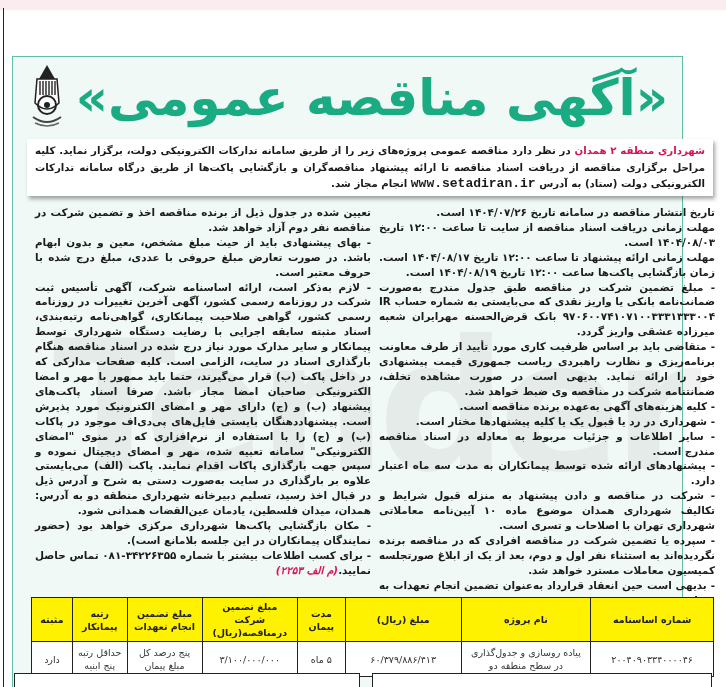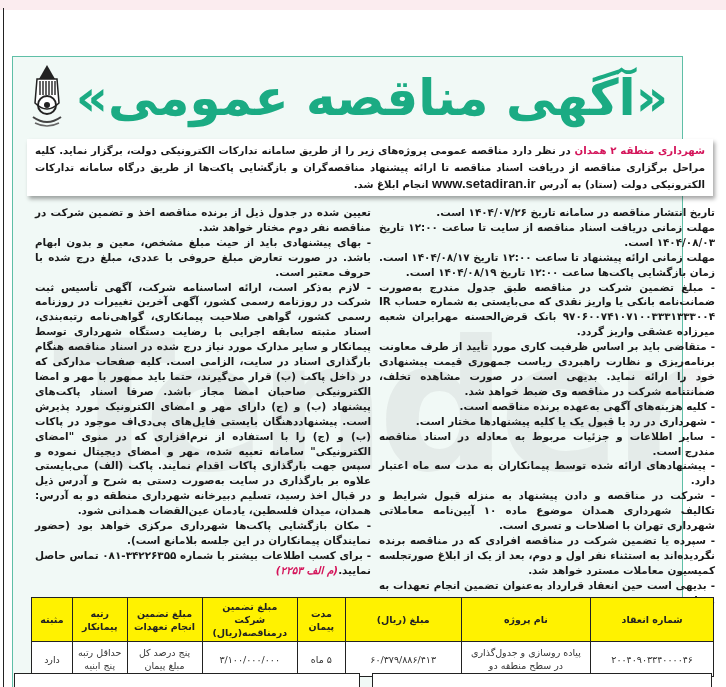--- a/index.html
+++ b/index.html
@@ -22,21 +22,21 @@
     color: #1bab83; direction: rtl; white-space: nowrap; letter-spacing: -1px;
   }
 
   .intro-box {
     position: absolute; left: 14px; top: 82px; width: 686px; height: 57px;
     background: #ffffff; box-shadow: 2px 3px 4px rgba(0,0,0,0.35);
     padding: 4px 8px; direction: rtl; text-align: justify;
     font-size: 10.2px; line-height: 16.5px; font-weight: bold; color: #1a1a1a;
   }
   .intro-box .hl { color: #d4145a; }
-  .intro-box .url { font-family: Liberation Sans, sans-serif; font-size: 13px; font-weight: bold; }
+  .intro-box .url { font-family: Liberation Mono, monospace; font-size: 13px; font-weight: bold; }
 
   .cols { position: absolute; top: 148px; left: 22px; width: 680px; height: 390px; direction: rtl; }
   .col { position: absolute; top: 0; width: 336px; direction: rtl; text-align: justify;
          font-size: 10.4px; line-height: 14.9px; font-weight: bold; color: #1b1b1b; }
   .col.right { right: 0; }
   .col.left { left: 0; }
   .col p { margin: 0; }
   .col .red { color: #d4145a; font-style: italic; }
 
   .watermark { position: absolute; left: 40px; top: 240px; width: 640px; height: 220px;
@@ -83,21 +83,21 @@
       </g>
       <circle cx="20" cy="42" r="9" fill="none" stroke="#222" stroke-width="2"></circle>
       <circle cx="20" cy="42" r="3" fill="#222"></circle>
       <path d="M6 54 Q20 64 34 54" fill="none" stroke="#444" stroke-width="2"></path>
       <path d="M8 60 Q20 66 32 60" fill="none" stroke="#666" stroke-width="1.5"></path>
     </svg>
     <div class="title">«آگهی مناقصه عمومی»</div>
   </div>
 
   <div class="intro-box">
-    <span class="hl">شهرداری منطقه ۲ همدان</span><span> در نظر دارد مناقصه عمومی پروژه‌های زیر را از طریق سامانه تدارکات الکترونیکی دولت، برگزار نماید. کلیه مراحل برگزاری مناقصه از دریافت اسناد مناقصه تا ارائه پیشنهاد مناقصه‌گران و بازگشایی پاکت‌ها از طریق درگاه سامانه تدارکات الکترونیکی دولت (ستاد) به آدرس </span><span class="url">www.setadiran.ir</span><span> انجام ابلاغ شد.</span>
+    <span class="hl">شهرداری منطقه ۲ همدان</span><span> در نظر دارد مناقصه عمومی پروژه‌های زیر را از طریق سامانه تدارکات الکترونیکی دولت، برگزار نماید. کلیه مراحل برگزاری مناقصه از دریافت اسناد مناقصه تا ارائه پیشنهاد مناقصه‌گران و بازگشایی پاکت‌ها از طریق درگاه سامانه تدارکات الکترونیکی دولت (ستاد) به آدرس </span><span class="url">www.setadiran.ir</span><span> انجام مجاز شد.</span>
   </div>
 
   <div class="watermark">Tender</div>
 
   <div class="cols">
     <div class="col right">
       <p>تاریخ انتشار مناقصه در سامانه تاریخ ۱۴۰۴/۰۷/۲۶ است.</p>
       <p>مهلت زمانی دریافت اسناد مناقصه از سایت تا ساعت ۱۲:۰۰ تاریخ ۱۴۰۴/۰۸/۰۳ است.</p>
       <p>مهلت زمانی ارائه پیشنهاد تا ساعت ۱۲:۰۰ تاریخ ۱۴۰۴/۰۸/۱۷ است.</p>
       <p>زمان بازگشایی پاکت‌ها ساعت ۱۲:۰۰ تاریخ ۱۴۰۴/۰۸/۱۹ است.</p>
@@ -105,32 +105,32 @@
       <p>- متقاضی باید بر اساس ظرفیت کاری مورد تأیید از طرف معاونت برنامه‌ریزی و نظارت راهبردی ریاست جمهوری قیمت پیشنهادی خود را ارائه نماید. بدیهی است در صورت مشاهده تخلف، ضمانتنامه شرکت در مناقصه وی ضبط خواهد شد.</p>
       <p>- کلیه هزینه‌های آگهی به‌عهده برنده مناقصه است.</p>
       <p>- شهرداری در رد یا قبول یک یا کلیه پیشنهادها مختار است.</p>
       <p>- سایر اطلاعات و جزئیات مربوط به معادله در اسناد مناقصه مندرج است.</p>
       <p>- پیشنهادهای ارائه شده توسط پیمانکاران به مدت سه ماه اعتبار دارد.</p>
       <p>- شرکت در مناقصه و دادن پیشنهاد به منزله قبول شرایط و تکالیف شهرداری همدان موضوع ماده ۱۰ آیین‌نامه معاملاتی شهرداری تهران با اصلاحات و تسری است.</p>
       <p>- سپرده یا تضمین شرکت در مناقصه افرادی که در مناقصه برنده نگردیده‌اند به استثناء نفر اول و دوم، بعد از یک از ابلاغ صورتجلسه کمیسیون معاملات مسترد خواهد شد.</p>
       <p>- بدیهی است حین انعقاد قرارداد به‌عنوان تضمین انجام تعهدات به میزان</p>
     </div>
     <div class="col left">
-      <p>تعیین شده در جدول ذیل از برنده مناقصه اخذ و تضمین شرکت در مناقصه نفر دوم مختار خواهد شد.</p>
+      <p>تعیین شده در جدول ذیل از برنده مناقصه اخذ و تضمین شرکت در مناقصه نفر دوم آزاد خواهد شد.</p>
       <p>- بهای پیشنهادی باید از حیث مبلغ مشخص، معین و بدون ابهام باشد. در صورت تعارض مبلغ حروفی با عددی، مبلغ درج شده با حروف معتبر است.</p>
       <p>- لازم به‌ذکر است، ارائه اساسنامه شرکت، آگهی تأسیس ثبت شرکت در روزنامه رسمی کشور، آگهی آخرین تغییرات در روزنامه رسمی کشور، گواهی صلاحیت پیمانکاری، گواهی‌نامه رتبه‌بندی، اسناد مثبته سابقه اجرایی با رضایت دستگاه شهرداری توسط پیمانکار و سایر مدارک مورد نیاز درج شده در اسناد مناقصه هنگام بارگذاری اسناد در سایت، الزامی است. کلیه صفحات مدارکی که در داخل پاکت (ب) قرار می‌گیرند، حتما باید ممهور با مهر و امضا الکترونیکی صاحبان امضا مجاز باشد. صرفا اسناد پاکت‌های پیشنهاد (ب) و (ج) دارای مهر و امضای الکترونیک مورد پذیرش است. پیشنهاددهنگان بایستی فایل‌های پی‌دی‌اف موجود در پاکات (ب) و (ج) را با استفاده از نرم‌افزاری که در منوی "امضای الکترونیکی" سامانه تعبیه شده، مهر و امضای دیجیتال نموده و سپس جهت بارگذاری پاکات اقدام نمایند. پاکت (الف) می‌بایستی علاوه بر بارگذاری در سایت به‌صورت دستی به شرح و آدرس ذیل در قبال اخذ رسید، تسلیم دبیرخانه شهرداری منطقه دو به آدرس: همدان، میدان فلسطین، یادمان عین‌القضات همدانی شود.</p>
       <p>- مکان بازگشایی پاکت‌ها شهرداری مرکزی خواهد بود (حضور نمایندگان پیمانکاران در این جلسه بلامانع است).</p>
       <p><span>- برای کسب اطلاعات بیشتر با شماره ۳۴۲۲۶۳۵۵-۰۸۱ تماس حاصل نمایید.</span><span class="red">(م الف ۲۲۵۳)</span></p>
     </div>
   </div>
 
   <table class="tenders">
     <thead>
       <tr>
-        <th style="width:18%">شماره انعقاد</th>
+        <th style="width:18%">شماره اساسنامه</th>
         <th style="width:19%">نام پروژه</th>
         <th style="width:17%">مبلغ (ریال)</th>
         <th style="width:7%">مدت پیمان</th>
         <th style="width:14%">مبلغ تضمین شرکت درمناقصه(ریال)</th>
         <th style="width:11%">مبلغ تضمین انجام تعهدات</th>
         <th style="width:8%">رتبه پیمانکار</th>
         <th style="width:6%">مثبته</th>
       </tr>
     </thead>
     <tbody>

